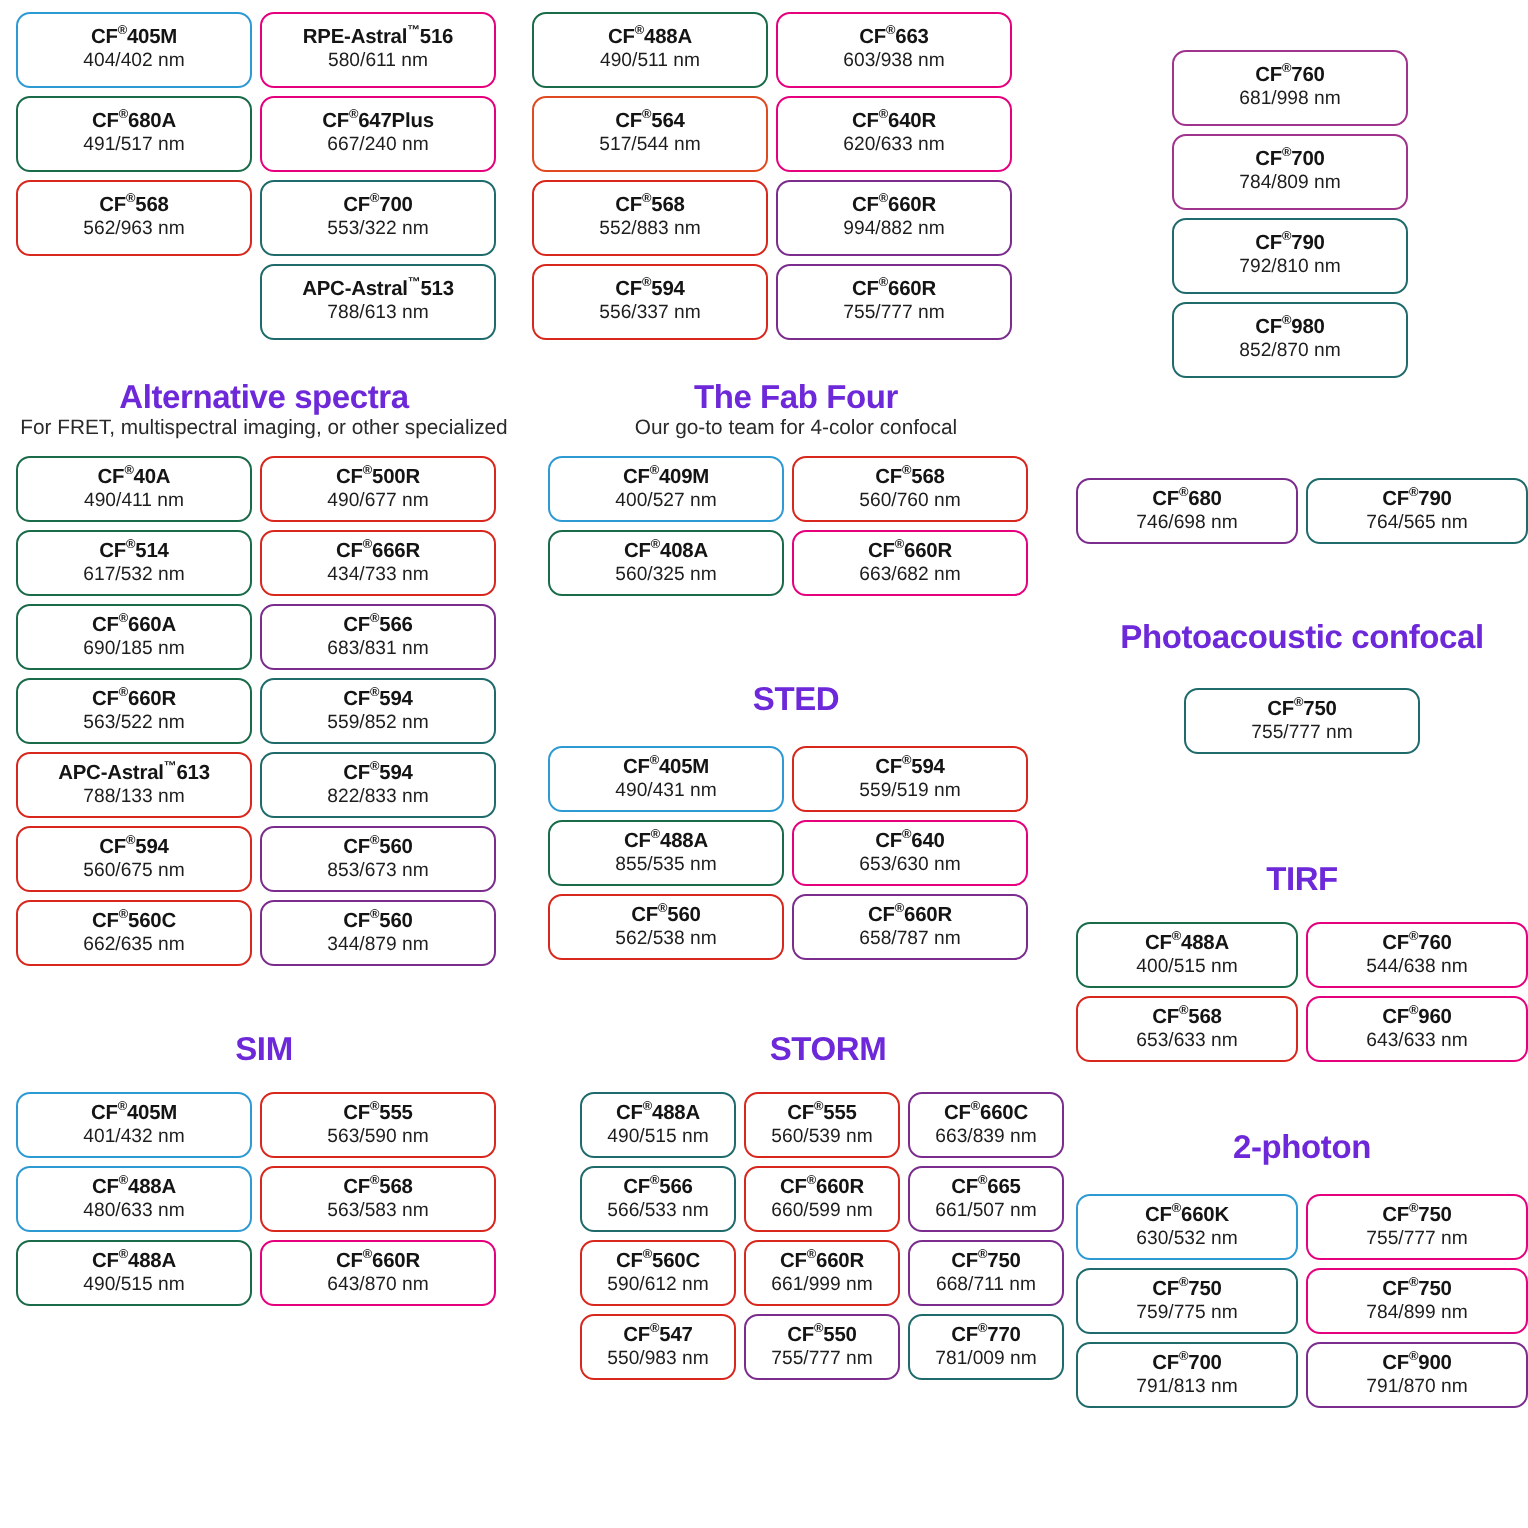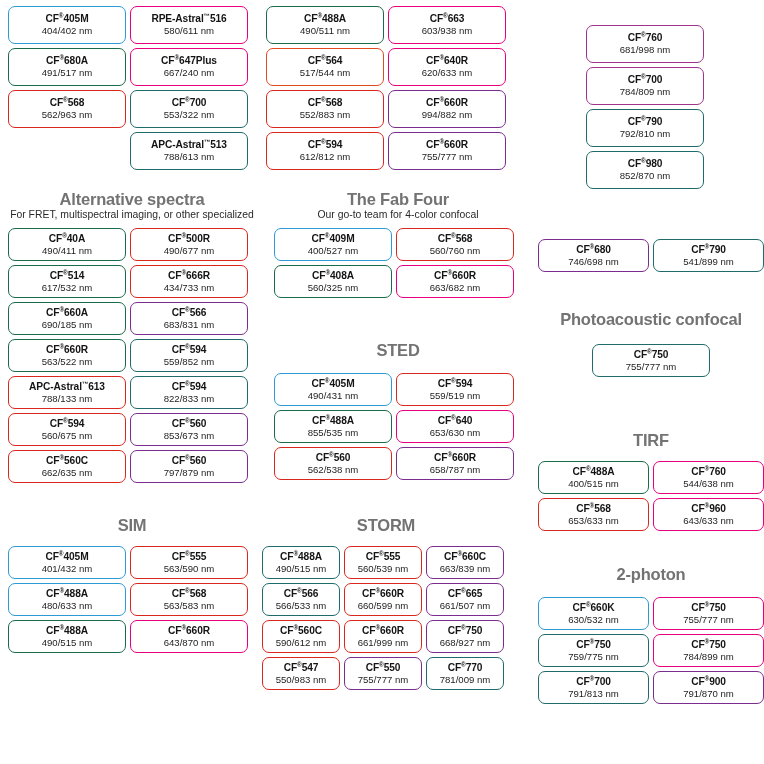--- a/index.html
+++ b/index.html
@@ -11,21 +11,21 @@
     color:#1b1b1b;
     overflow:hidden;
     position:relative;
   }
   .page{position:relative;width:764px;height:764px;}
 
   
   .col{position:absolute;}
   .sect-title{
     font-size:16.5px;font-weight:bold;text-align:center;
-    letter-spacing:-0.2px;line-height:1.12;color:#737373;
+    letter-spacing:-0.2px;line-height:1.12;color:#6d28d9;
     margin:0 0 1px 0;
   }
   .sect-sub{
     font-size:10.4px;text-align:center;color:#2a2a2a;
     margin:0 0 7px 0;line-height:1.15;
   }
   .grid{display:flex;flex-wrap:wrap;}
   .grid.g2{gap:4px 4px;}
   .grid.g3{gap:4px 4px;}
 
@@ -121,21 +121,21 @@
         <div class="chip c-red" style="width: 118px; height: 38px;">
           <div class="nm">CF<span class="reg">®</span>568</div>
           <div class="ex">552/883 nm</div>
         </div>
         <div class="chip c-purple" style="width: 118px; height: 38px;">
           <div class="nm">CF<span class="reg">®</span>660R</div>
           <div class="ex">994/882 nm</div>
         </div>
         <div class="chip c-red" style="width: 118px; height: 38px;">
           <div class="nm">CF<span class="reg">®</span>594</div>
-          <div class="ex">612/812 nm</div>
+          <div class="ex">556/337 nm</div>
         </div>
         <div class="chip c-purple" style="width: 118px; height: 38px;">
           <div class="nm">CF<span class="reg">®</span>660R</div>
           <div class="ex">755/777 nm</div>
         </div>
       </div>
   </div>
 
   <div class="col" style="left:586px;top:25px;width:120px;">
     <div class="grid g2">
@@ -209,21 +209,21 @@
         <div class="chip c-purple" style="width: 118px; height: 33px;">
           <div class="nm">CF<span class="reg">®</span>560</div>
           <div class="ex">853/673 nm</div>
         </div>
         <div class="chip c-red" style="width: 118px; height: 33px;">
           <div class="nm">CF<span class="reg">®</span>560C</div>
           <div class="ex">662/635 nm</div>
         </div>
         <div class="chip c-purple" style="width: 118px; height: 33px;">
           <div class="nm">CF<span class="reg">®</span>560</div>
-          <div class="ex">797/879 nm</div>
+          <div class="ex">344/879 nm</div>
         </div>
       </div>
   </div>
 
   <div class="col" style="left:274px;top:190px;width:248px;">
     <h2 class="sect-title">The Fab Four</h2>
     <div class="sect-sub">Our go-to team for 4-color confocal</div>
     <div class="grid g2">
         <div class="chip c-blue" style="width: 118px; height: 33px;">
           <div class="nm">CF<span class="reg">®</span>409M</div>
@@ -297,21 +297,21 @@
           <div class="nm">CF<span class="reg">®</span>488A</div>
           <div class="ex">490/515 nm</div>
         </div>
         <div class="chip c-magenta" style="width: 118px; height: 33px;">
           <div class="nm">CF<span class="reg">®</span>660R</div>
           <div class="ex">643/870 nm</div>
         </div>
       </div>
   </div>
 
-  <div class="col" style="left:262px;top:516px;width:248px;">
+  <div class="col" style="left:290px;top:516px;width:248px;">
     <h2 class="sect-title">STORM</h2>
     <div class="grid g3" style="margin-top:12px;">
         <div class="chip c-teal" style="width: 78px; height: 33px;">
           <div class="nm">CF<span class="reg">®</span>488A</div>
           <div class="ex">490/515 nm</div>
         </div>
         <div class="chip c-red" style="width: 78px; height: 33px;">
           <div class="nm">CF<span class="reg">®</span>555</div>
           <div class="ex">560/539 nm</div>
         </div>
@@ -334,21 +334,21 @@
         <div class="chip c-red" style="width: 78px; height: 33px;">
           <div class="nm">CF<span class="reg">®</span>560C</div>
           <div class="ex">590/612 nm</div>
         </div>
         <div class="chip c-red" style="width: 78px; height: 33px;">
           <div class="nm">CF<span class="reg">®</span>660R</div>
           <div class="ex">661/999 nm</div>
         </div>
         <div class="chip c-purple" style="width: 78px; height: 33px;">
           <div class="nm">CF<span class="reg">®</span>750</div>
-          <div class="ex">668/927 nm</div>
+          <div class="ex">668/711 nm</div>
         </div>
         <div class="chip c-red" style="width: 78px; height: 33px;">
           <div class="nm">CF<span class="reg">®</span>547</div>
           <div class="ex">550/983 nm</div>
         </div>
         <div class="chip c-purple" style="width: 78px; height: 33px;">
           <div class="nm">CF<span class="reg">®</span>550</div>
           <div class="ex">755/777 nm</div>
         </div>
         <div class="chip c-teal" style="width: 78px; height: 33px;">
@@ -359,21 +359,21 @@
   </div>
 
   <div class="col" style="left:538px;top:239px;width:226px;">
     <div class="grid g2">
         <div class="chip c-purple" style="width: 111px; height: 33px;">
           <div class="nm">CF<span class="reg">®</span>680</div>
           <div class="ex">746/698 nm</div>
         </div>
         <div class="chip c-teal" style="width: 111px; height: 33px;">
           <div class="nm">CF<span class="reg">®</span>790</div>
-          <div class="ex">541/899 nm</div>
+          <div class="ex">764/565 nm</div>
         </div>
       </div>
   </div>
 
   <div class="col" style="left:538px;top:310px;width:226px;">
     <h2 class="sect-title">Photoacoustic confocal</h2>
     <div class="grid g2" style="margin-top:16px;justify-content:center;">
         <div class="chip c-teal" style="width: 118px; height: 33px;">
           <div class="nm">CF<span class="reg">®</span>750</div>
           <div class="ex">755/777 nm</div>

